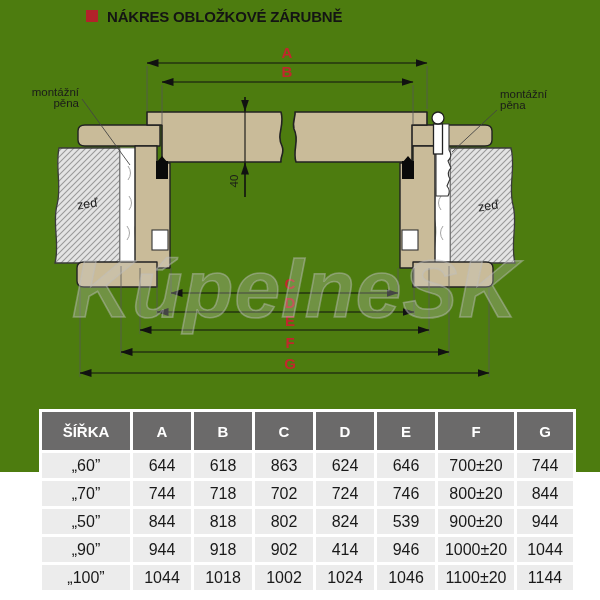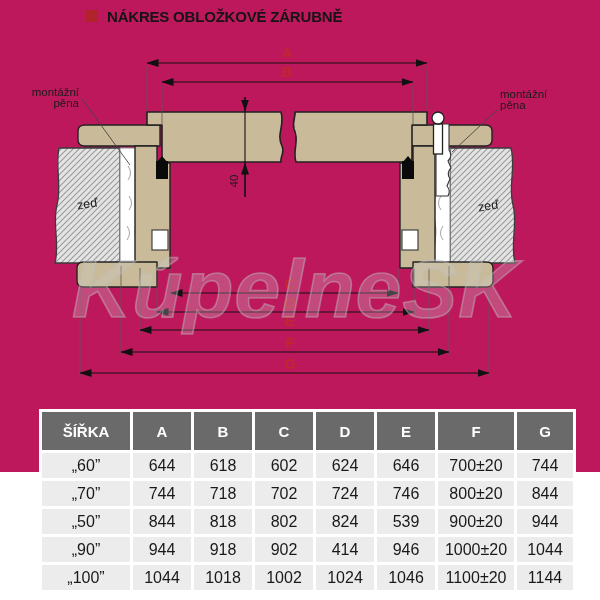--- a/index.html
+++ b/index.html
@@ -1,18 +1,18 @@
 <!DOCTYPE html>
 <html><head>
 <meta charset="utf-8">
 <style>
   * { margin:0; padding:0; box-sizing:border-box; }
   html,body { width:600px; height:600px; background:#ffffff; overflow:hidden;
               font-family:"Liberation Sans", sans-serif; }
-  .page { position:relative; width:600px; height:472px; background:#be185d; }
+  .page { position:relative; width:600px; height:472px; background:#4d7c0f; }
 
   
   .hdr { position:absolute; left:86px; top:8px; display:flex; align-items:flex-start; gap:9px; }
   .bullet { width:12px; height:12px; margin-top:2px; background:#b2222a; display:inline-block; }
   .hdr h1 { font-size:15px; font-weight:bold; color:#141414; letter-spacing:-0.2px; white-space:nowrap; }
 
   
   .drawing { position:absolute; left:0; top:0; width:600px; height:405px; }
   svg text { font-family:"Liberation Sans", sans-serif; }
   .dimtxt { font-weight:bold; font-size:15px; }
@@ -164,21 +164,21 @@
         <th>E</th>
         <th>F</th>
         <th>G</th>
       </tr>
     </thead>
     <tbody>
       <tr>
         <td>„60”</td>
         <td>644</td>
         <td>618</td>
-        <td>602</td>
+        <td>863</td>
         <td>624</td>
         <td>646</td>
         <td>700±20</td>
         <td>744</td>
       </tr>
       <tr>
         <td>„70”</td>
         <td>744</td>
         <td>718</td>
         <td>702</td>

